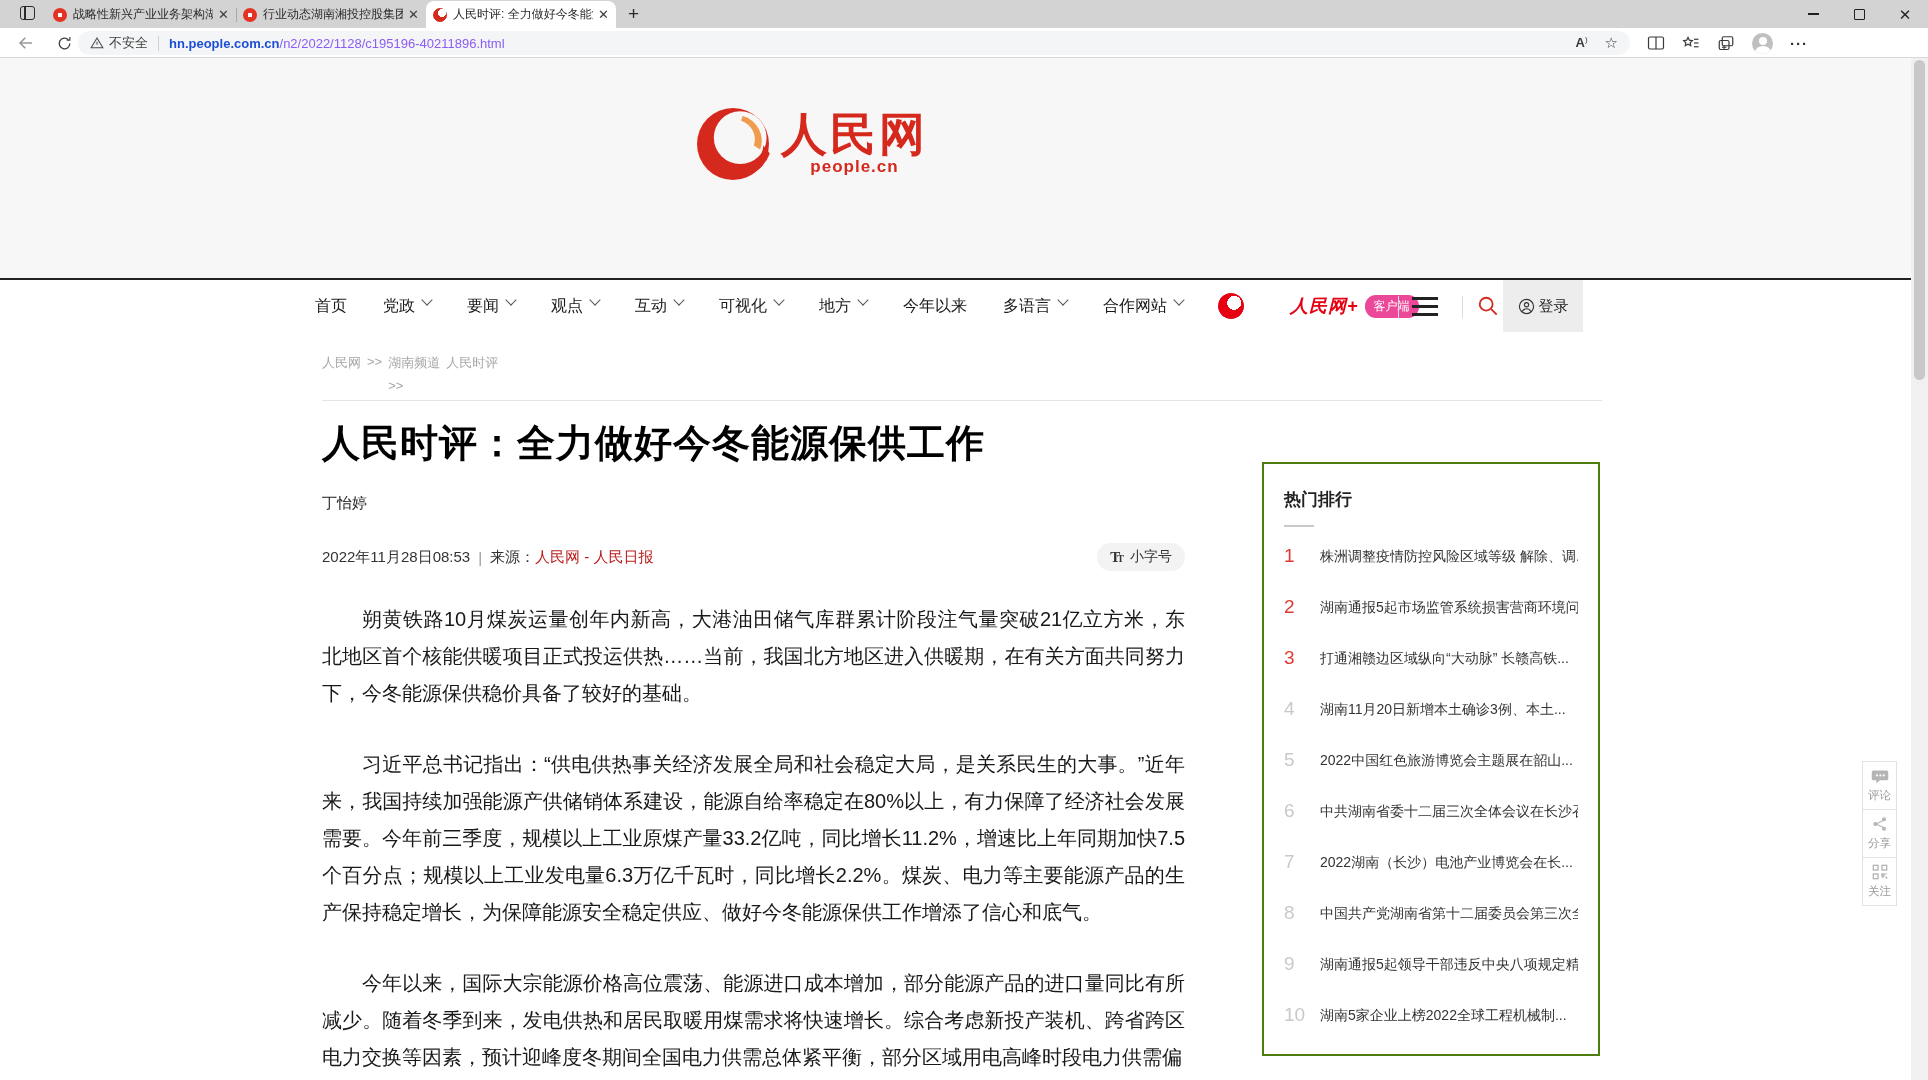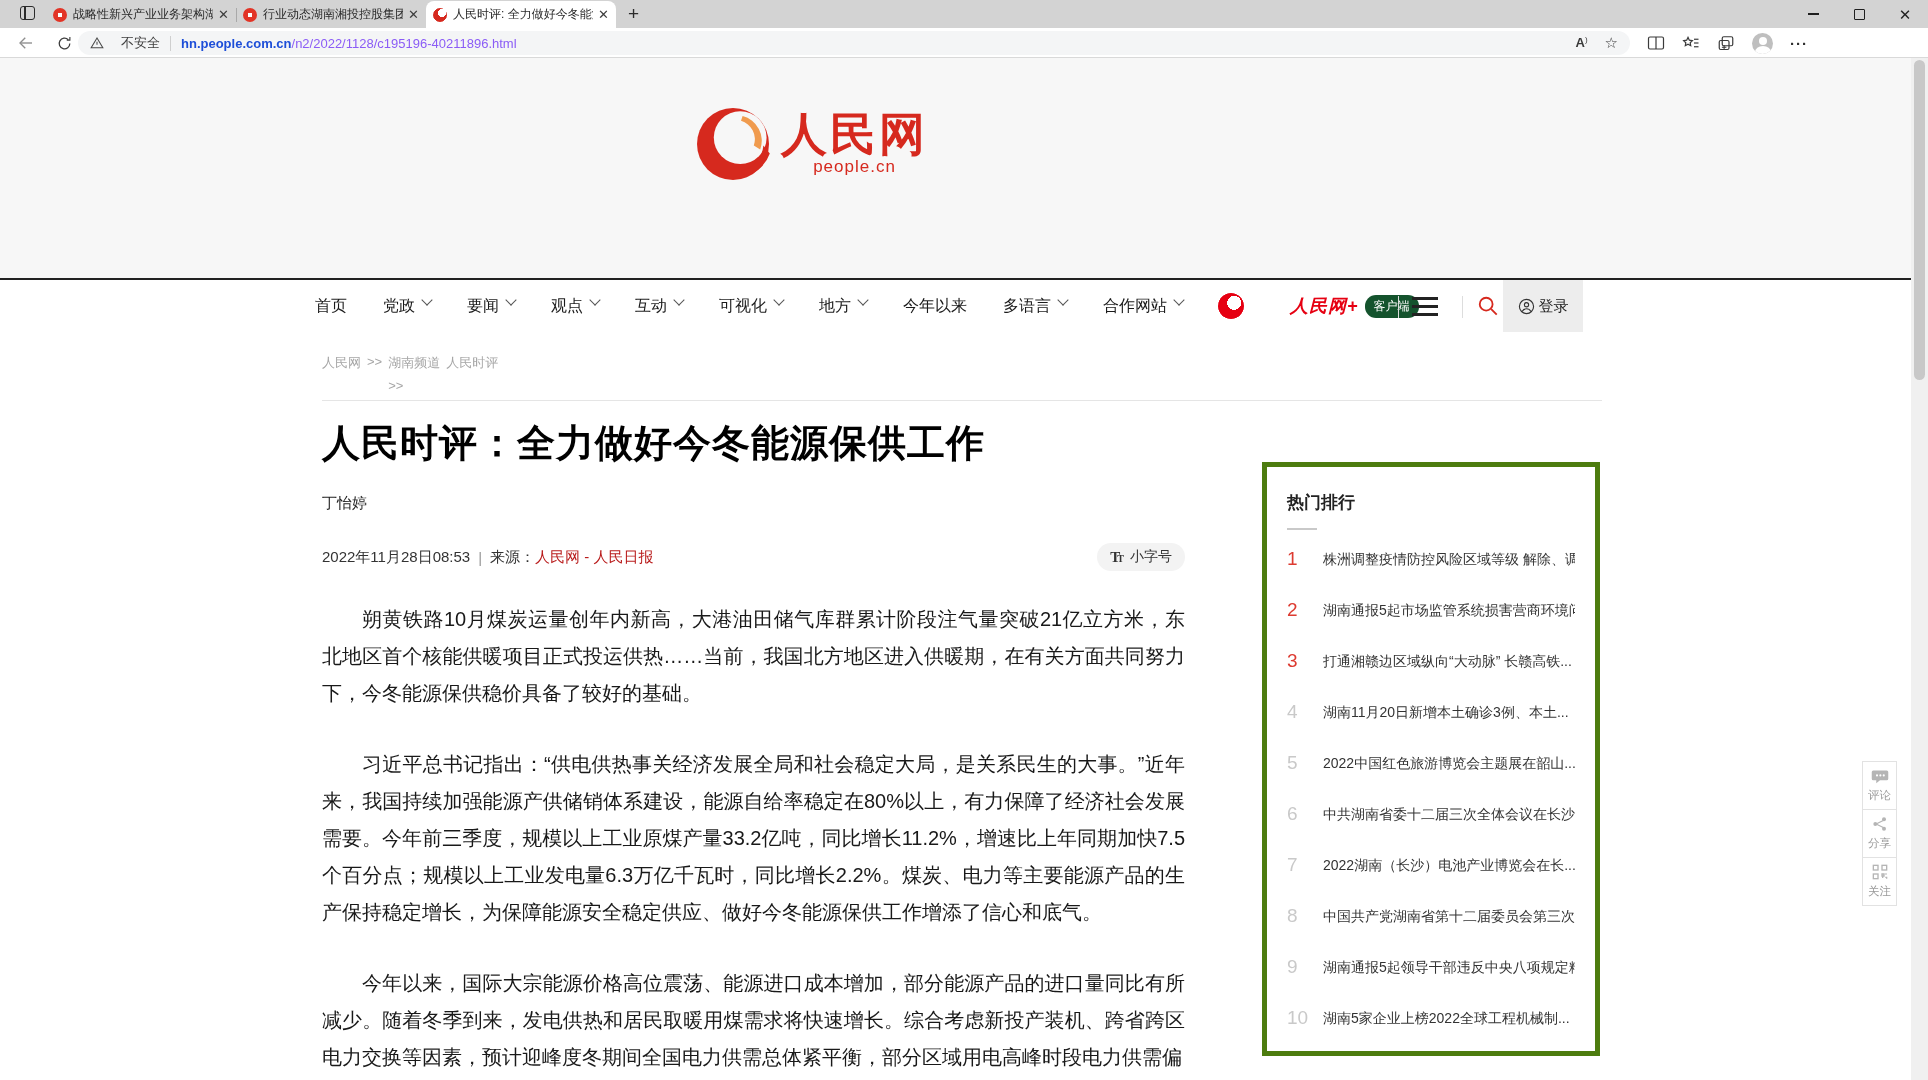--- a/index.html
+++ b/index.html
@@ -24,21 +24,21 @@
   .wincontrols{position:absolute;right:0;top:0;height:28px;display:flex;}
   .winbtn{width:46px;height:28px;display:flex;align-items:center;justify-content:center;color:#1f1f1f;}
   .min-glyph{width:11px;height:1.4px;background:#1f1f1f;}
   .restore-glyph{width:9px;height:9px;border:1.3px solid #1f1f1f;border-radius:1px;position:relative;background:#d3d3d3;}
   .restore-glyph::before{content:"";position:absolute;left:2px;top:-4px;width:9px;height:9px;border:1.3px solid #1f1f1f;border-radius:1px;z-index:-1;}
   .close-glyph{font-size:15px;line-height:1;}
 
   .toolbar{position:absolute;top:28px;left:0;width:1928px;height:30px;background:#fff;border-bottom:1px solid #d9d9d9;box-sizing:border-box;}
   .navbtn{position:absolute;top:3px;width:24px;height:24px;display:flex;align-items:center;justify-content:center;}
   .urlfield{position:absolute;left:78px;top:3px;width:1552px;height:24px;border-radius:13px;background:#f4f5f6;display:flex;align-items:center;padding:0 12px;box-sizing:border-box;font-size:13px;color:#333;}
-  .sec{display:flex;align-items:center;gap:17px;color:#424242;}
+  .sec{display:flex;align-items:center;gap:5px;color:#424242;}
   .sec-div{width:1px;height:15px;background:#cfcfcf;margin:0 10px;}
   .url-host{color:#1d4ed8;font-weight:700;}
   .url-path{color:#8b5cf6;}
   .field-right{margin-left:auto;display:flex;align-items:center;gap:17px;}
   .tool-icons{position:absolute;right:120px;top:3px;height:24px;display:flex;align-items:center;gap:17px;}
   .ticon{color:#3a3a3a;display:flex;align-items:center;justify-content:center;}
   .a11y{font-size:13px;font-weight:700;color:#3a3a3a;}
   .a11y sup{font-size:8px;font-weight:400;}
   .star{font-size:15px;color:#3a3a3a;line-height:1;}
   .avatar{width:21px;height:21px;border-radius:50%;background:#bfbfbf;position:relative;overflow:hidden;}
@@ -49,30 +49,30 @@
   
   .page{position:absolute;top:58px;left:0;width:1928px;height:1022px;background:#fff;overflow:hidden;}
   .green-strip{position:absolute;left:0;top:0;width:7px;height:34px;background:#18a45a;}
   .scrollbar{position:absolute;right:0;top:0;width:17px;height:1022px;background:#f0f0f0;}
   .scroll-thumb{position:absolute;left:3px;top:2px;width:11px;height:320px;background:#c8c8c8;border-radius:6px;}
 
   .site-header{position:absolute;top:0;left:0;right:17px;height:220px;background:#f7f7f7;}
   .logo{position:absolute;left:693px;top:46px;display:flex;align-items:center;gap:8px;}
   .logo-text{display:flex;flex-direction:column;align-items:center;}
   .logo-cn{font-family:"Liberation Serif","DejaVu Serif",serif;font-weight:700;font-size:46px;color:#d6291e;letter-spacing:3px;line-height:1.05;}
-  .logo-en{font-size:17px;font-weight:400;color:#d6291e;letter-spacing:1px;margin-top:-2px;}
+  .logo-en{font-size:17px;font-weight:700;color:#d6291e;letter-spacing:1px;margin-top:-2px;}
 
   .site-nav{position:absolute;top:220px;left:0;right:17px;height:54px;background:#fff;border-top:2px solid #222;box-sizing:border-box;}
   .nav-items{position:absolute;left:315px;top:0;height:100%;display:flex;align-items:center;gap:36px;font-size:16px;color:#1a1a1a;}
   .nav-item{display:flex;cursor:pointer;white-space:nowrap;}
   .chev{width:7px;height:7px;border-right:1.5px solid #555;border-bottom:1.5px solid #555;transform:rotate(45deg);display:inline-block;margin-left:8px;margin-bottom:4px;}
   .app-badge{position:absolute;left:1218px;top:50%;transform:translateY(-50%);display:flex;align-items:center;gap:6px;}
   .badge-icon{width:26px;height:26px;border-radius:50%;background:radial-gradient(circle at 62% 38%, #fff 0 7px, transparent 7px),radial-gradient(circle at 50% 50%, #e60012 0 13px, transparent 13px);}
   .badge-brand{color:#e60012;font-weight:700;font-size:18px;font-style:italic;letter-spacing:1px;margin-left:40px;}
-  .badge-pill{background:#14532d;color:#fff;font-size:12px;padding:3px 9px;border-radius:11px;}
+  .badge-pill{background:#ec4899;color:#fff;font-size:12px;padding:3px 9px;border-radius:11px;}
   .vdiv{position:absolute;width:1px;height:22px;background:#ddd;top:16px;}
   .hamburger{position:absolute;left:1412px;top:17px;width:26px;cursor:pointer;}
   .hamburger div{height:3px;background:#222;margin-bottom:5px;}
   .search-btn{position:absolute;left:1477px;top:15px;cursor:pointer;}
   .login{position:absolute;left:1503px;top:0;height:100%;width:80px;background:#ededed;display:flex;align-items:center;justify-content:center;gap:4px;font-size:15px;color:#222;cursor:pointer;}
 
   .breadcrumb{position:absolute;left:322px;top:296px;font-size:13px;color:#a6a6a6;display:flex;gap:6px;}
   .breadcrumb a{color:#a6a6a6;text-decoration:none;}
   .rule{position:absolute;left:322px;top:342px;width:1280px;height:1px;background:#e5e5e5;}
 
@@ -81,21 +81,21 @@
   .art-author{margin-top:26px;font-size:15px;color:#222;}
   .art-meta{margin-top:30px;display:flex;align-items:center;font-size:15px;color:#333;}
   .meta-sep{margin:0 8px;color:#999;}
   .meta-source a{color:#b91c1c;text-decoration:none;}
   .fontsize-pill{margin-left:auto;height:28px;background:#f3f3f3;border-radius:14px;display:flex;align-items:center;gap:6px;padding:0 13px;font-size:14px;color:#333;cursor:pointer;}
   .tt-big{font-size:15px;font-weight:700;font-family:"Liberation Serif","DejaVu Serif",serif;}
   .tt-small{font-size:10px;font-weight:700;font-family:"Liberation Serif","DejaVu Serif",serif;margin-left:-3px;}
   .art-body{margin-top:30px;}
   .art-body p{font-size:20px;line-height:37px;color:#191919;text-align:justify;text-indent:2em;margin:0 0 34px 0;}
 
-  .sidebar{position:absolute;left:1262px;top:404px;width:338px;height:594px;border:5px solid #4d7c0f;background:#fff;box-sizing:border-box;padding:24px 20px;}
+  .sidebar{position:absolute;left:1262px;top:404px;width:338px;height:594px;border:2px solid #4d7c0f;background:#fff;box-sizing:border-box;padding:24px 20px;}
   .sb-title{font-size:17px;font-weight:700;color:#222;}
   .sb-underbar{width:30px;height:2px;background:#c9c9c9;margin-top:14px;}
   .sb-list{list-style:none;margin:18px 0 0 0;padding:0;}
   .sb-item{display:flex;align-items:flex-start;gap:10px;margin-bottom:27px;height:24px;cursor:pointer;}
   .rank{width:26px;flex:none;font-size:19px;line-height:22px;color:#c9c9c9;}
   .sb-item .txt{font-size:14px;line-height:22px;color:#333;white-space:nowrap;overflow:hidden;}
   .sb-item.top .rank{color:#dd3b31;}
 
   .float-tools{position:absolute;left:1862px;top:704px;width:35px;}
   .ftool{width:35px;height:49px;border:1px solid #e2e2e2;background:#fff;box-sizing:border-box;display:flex;flex-direction:column;align-items:center;justify-content:center;gap:4px;margin-top:-1px;cursor:pointer;}

